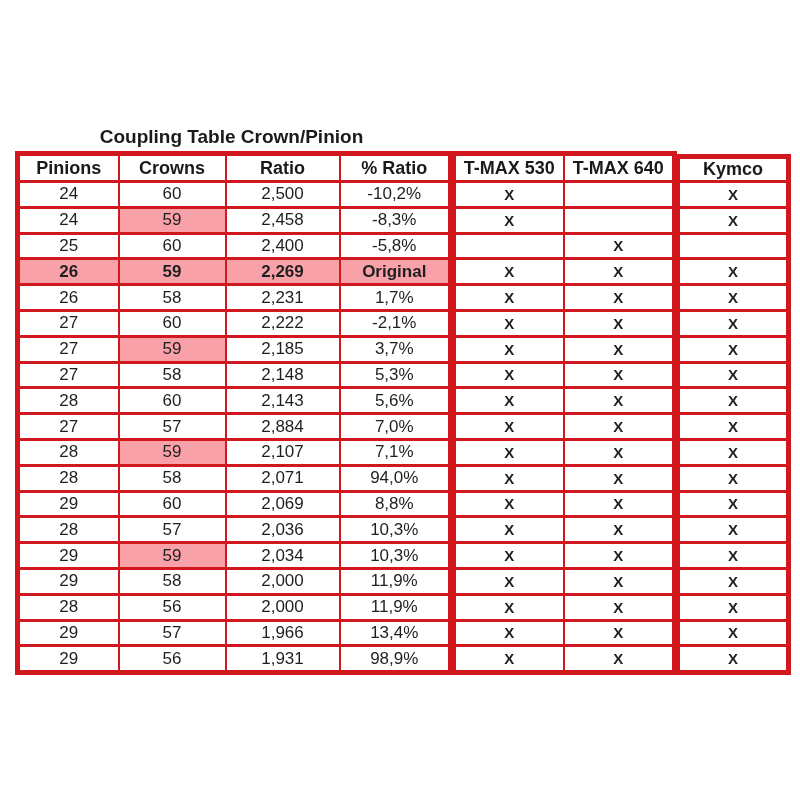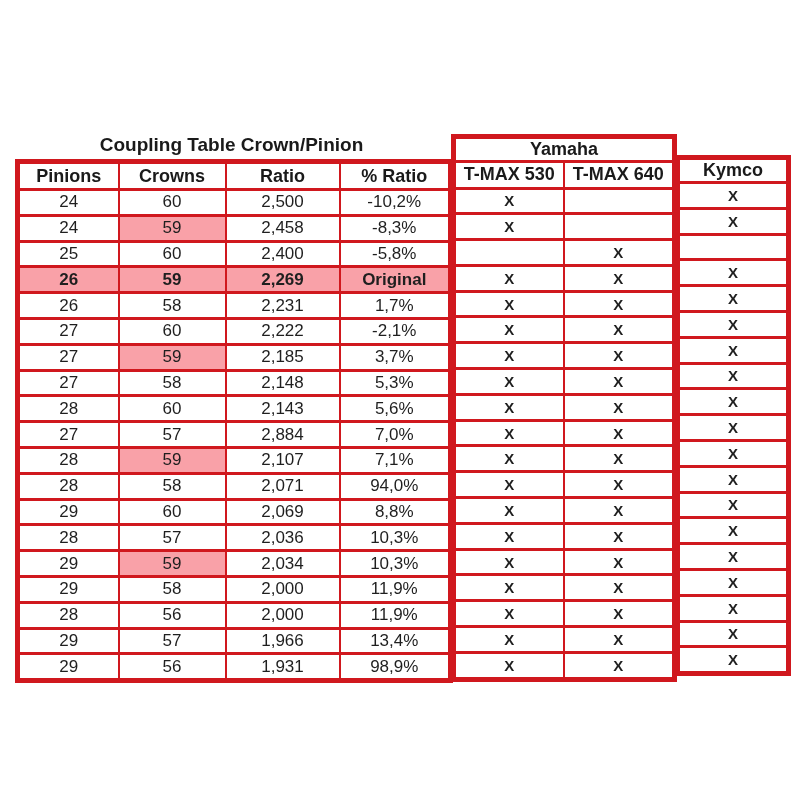--- a/index.html
+++ b/index.html
@@ -11,24 +11,24 @@
   body{
     width:800px;height:800px;
     background:#ffffff;
     font-family:"Liberation Sans",sans-serif;
     color:var(--ink);
     position:relative;
     overflow:hidden;
   }
   .wrap{
     position:absolute;
-    left:15px;top:132px;
+    left:15px;top:124px;
     display:flex;
     gap:3px;
-    align-items:center;
+    align-items:flex-end;
   }
   .sec-left{width:433px;}
   .sec-yam{width:221px;}
   .sec-kym{width:111px;margin-top:16px;}
   .table-title{
     height:27px;
     line-height:26px;
     text-align:center;
     font-weight:700;
     font-size:19px;
@@ -208,23 +208,20 @@
   </div>
 
   <div class="sec-yam">
     <table>
       <colgroup>
           <col style="width:110px">
           <col style="width:111px">
         </colgroup>
       <thead>
         <tr>
-          <th class="group-label" colspan="2">Yamaha</th>
-        </tr>
-        <tr>
           <th>T-MAX 530</th>
           <th>T-MAX 640</th>
         </tr>
       </thead>
       <tbody>
           <tr>
             <td class="mark">X</td>
             <td class="mark"></td>
           </tr>
           <tr>

